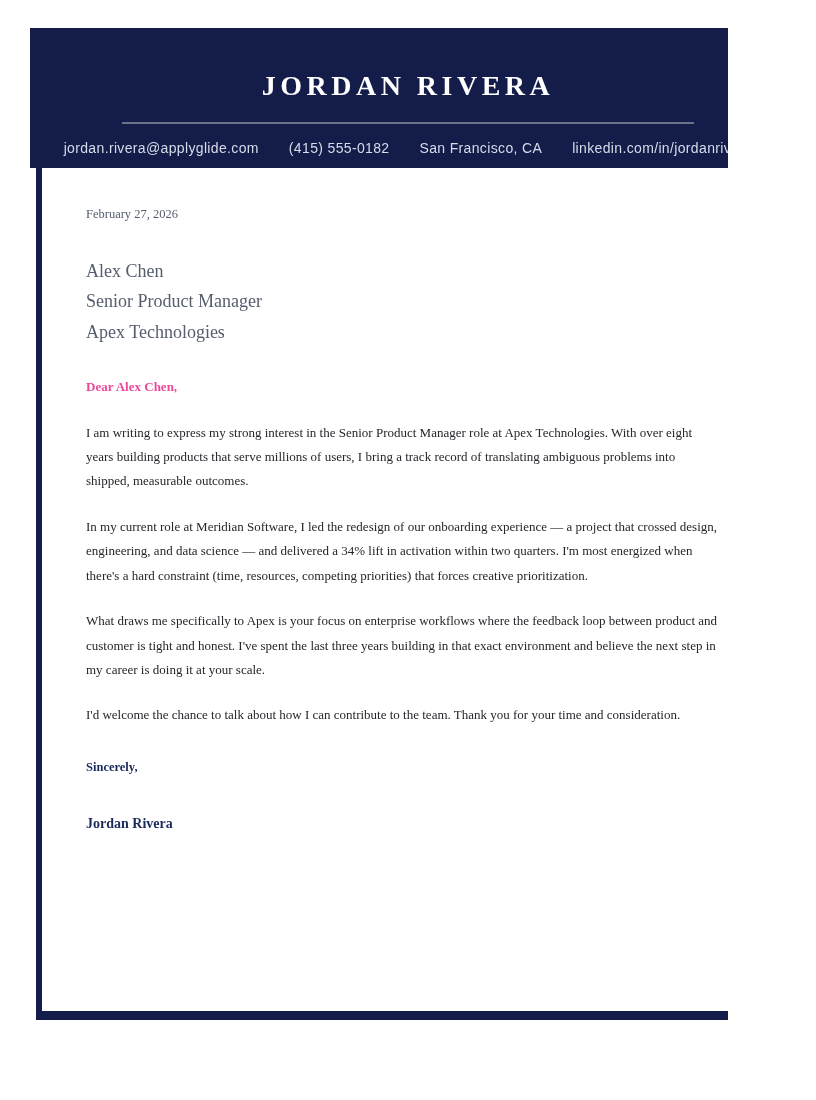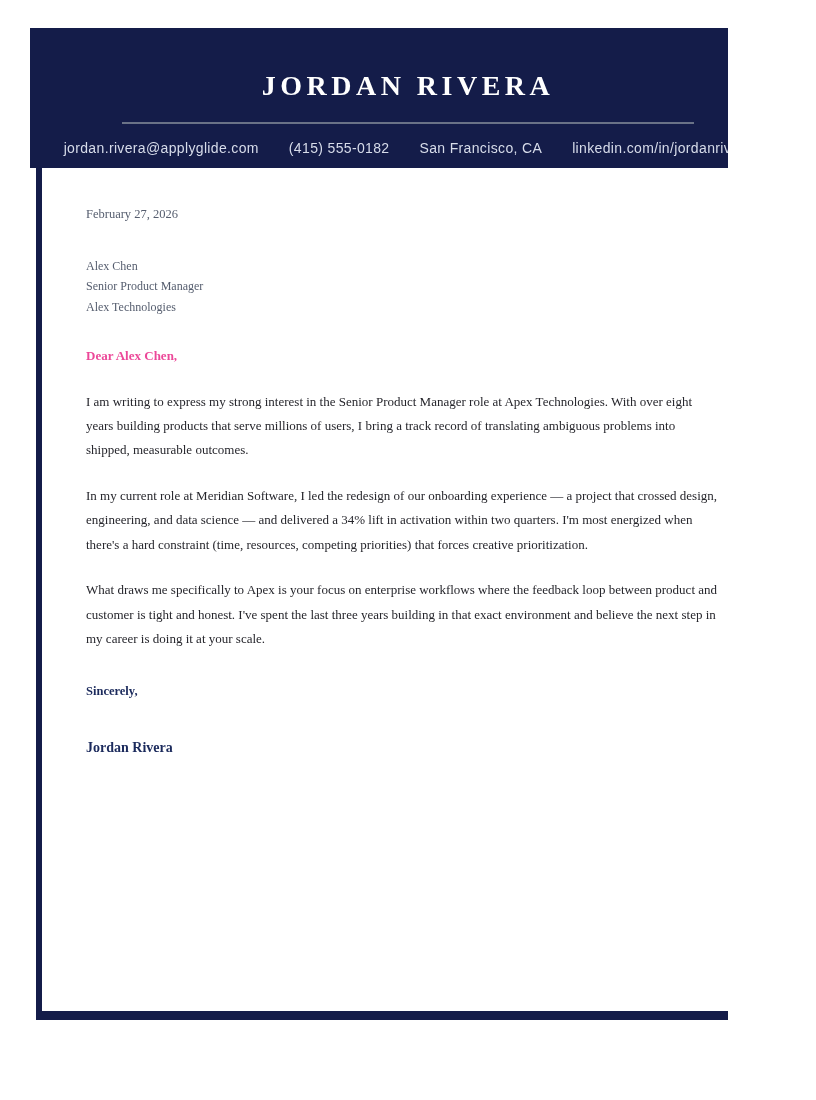--- a/index.html
+++ b/index.html
@@ -98,21 +98,21 @@
     line-height: 1.4;
     margin: 0 0 32px 0;
   }
 
   .recipient-block {
     margin: 0 0 30px 0;
   }
 
   .recipient-line {
     color: #555d6e;
-    font-size: 12px;
+    font-size: 18px;
     line-height: 1.72;
     margin: 0;
   }
 
   .salutation {
     color: #ec4899;
     font-size: 13px;
     font-weight: bold;
     margin: 0 0 24px 0;
     line-height: 1.4;
@@ -165,31 +165,32 @@
   </div>
 
   <div class="letter-body">
     <div class="body-inner">
 
       <p class="letter-date">February 27, 2026</p>
 
       <div class="recipient-block">
         <p class="recipient-line">Alex Chen</p>
         <p class="recipient-line">Senior Product Manager</p>
-        <p class="recipient-line">Alex Technologies</p>
+        <p class="recipient-line">Apex Technologies</p>
       </div>
 
       <p class="salutation">Dear Alex Chen,</p>
 
       <p class="body-paragraph">I am writing to express my strong interest in the Senior Product Manager role at Apex Technologies. With over eight years building products that serve millions of users, I bring a track record of translating ambiguous problems into shipped, measurable outcomes.</p>
 
       <p class="body-paragraph">In my current role at Meridian Software, I led the redesign of our onboarding experience — a project that crossed design, engineering, and data science — and delivered a 34% lift in activation within two quarters. I'm most energized when there's a hard constraint (time, resources, competing priorities) that forces creative prioritization.</p>
 
       <p class="body-paragraph">What draws me specifically to Apex is your focus on enterprise workflows where the feedback loop between product and customer is tight and honest. I've spent the last three years building in that exact environment and believe the next step in my career is doing it at your scale.</p>
 
+      <p class="body-paragraph">I'd welcome the chance to talk about how I can contribute to the team. Thank you for your time and consideration.</p>
 
       <p class="closing">Sincerely,</p>
 
       <p class="signature-name">Jordan Rivera</p>
 
     </div>
   </div>
 
 </div>
 

